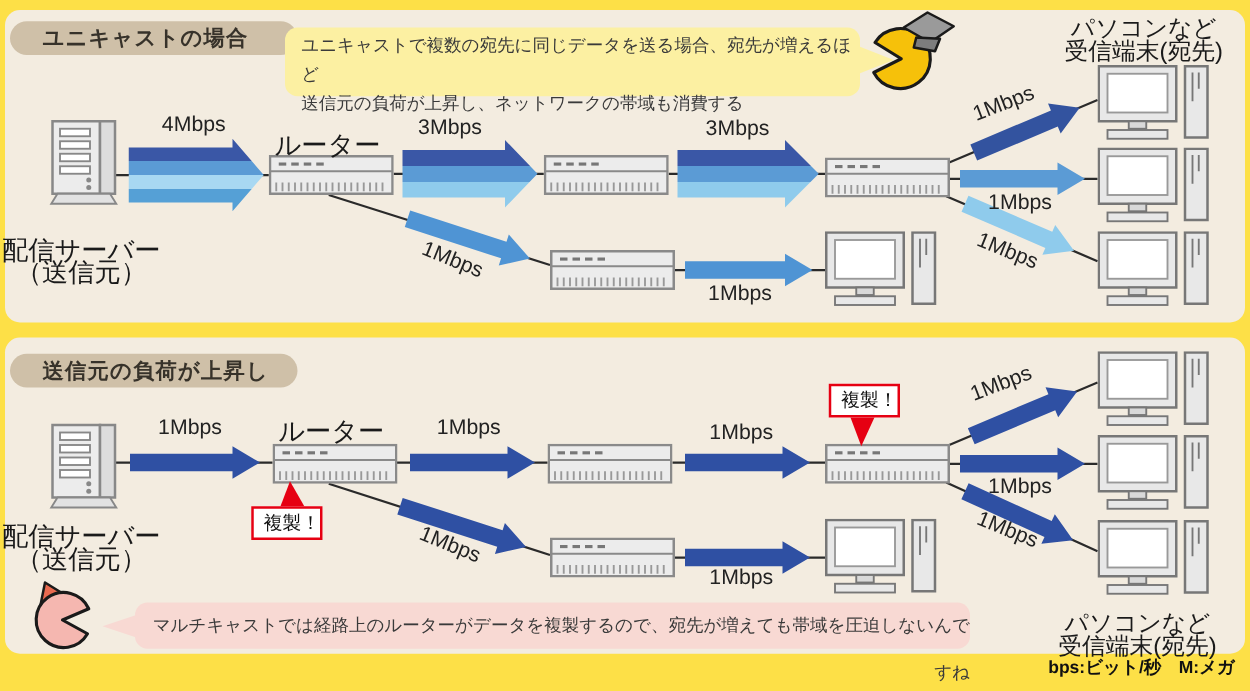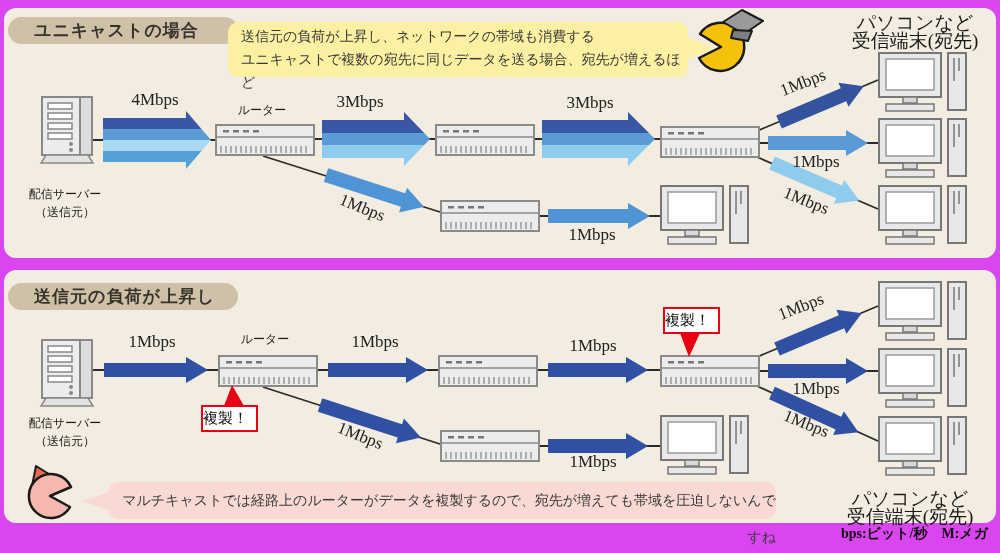--- a/index.html
+++ b/index.html
@@ -1,40 +1,40 @@
 <!DOCTYPE html>
 <html><head>
 <meta charset="utf-8">
 <style>
   html,body{margin:0;padding:0;background:#fff;}
-  .stage{position:relative;width:1000px;height:553px;background:#d946ef;overflow:hidden;
-         font-family:Liberation Serif, serif;}
+  .stage{position:relative;width:1000px;height:553px;background:#fde047;overflow:hidden;
+         font-family:Liberation Sans, sans-serif;}
   .stage svg{position:absolute;left:0;top:0;}
   .lbl{position:absolute;transform:translateX(-50%);white-space:nowrap;color:#1a1a1a;}
   .rate{font-size:17px;color:#222;}
   .rot-up{transform:translateX(-50%) rotate(-21deg);}
   .rot-dn{transform:translateX(-50%) rotate(22deg);}
-  .dev{font-size:12px;}
+  .dev{font-size:21px;}
   .pcl{font-size:19px;}
   .badge{position:absolute;left:8px;width:204px;height:27px;line-height:27px;
          background:#cfc0a8;border-radius:14px;padding-left:26px;
          font-size:17px;font-weight:bold;color:#37322a;letter-spacing:1px;}
   .note{position:absolute;border-radius:10px;color:#3a3a3a;}
   .note-yellow{left:228px;top:22px;width:447px;height:52px;background:#fcf0a2;
                font-size:14px;line-height:23px;padding:3px 0 0 13px;}
   .note-yellow::after{content:"";position:absolute;right:-27px;top:15px;width:0;height:0;
                border-top:11px solid transparent;border-bottom:11px solid transparent;
                border-left:28px solid #fcf0a2;}
   .note-pink{left:108px;top:482px;width:668px;height:37px;background:#f8d9d3;
              font-size:14px;line-height:37px;text-align:right;}
   .note-pink::before{content:"";position:absolute;left:-26px;top:10px;width:0;height:0;
              border-top:9px solid transparent;border-bottom:9px solid transparent;
              border-right:27px solid #f8d9d3;}
   .dupbox{position:absolute;width:53px;height:23px;line-height:23px;background:#fff;
-          border:2px solid #e60012;text-align:left;font-size:15px;color:#111;}
+          border:2px solid #e60012;text-align:right;font-size:15px;color:#111;}
   .footer{position:absolute;right:12px;top:525px;font-size:14px;font-weight:bold;color:#111;}
 </style>
 </head>
 <body>
 
 <div class="stage">
 
 <svg width="1000" height="553" viewBox="0 0 1000 553">
   <defs>
     <linearGradient id="grad4" gradientUnits="userSpaceOnUse" x1="0" y1="118" x2="0" y2="162">
@@ -167,22 +167,22 @@
 
   <g>
     <polygon points="36,466 57,479 31,491" fill="#e96a50" stroke="#1a1a1a" stroke-width="2" stroke-linejoin="round"></polygon>
     <path d="M 50 496 L 71 487 A 22 22 0 1 0 70 507 Z" fill="#f5b7b0" stroke="#1a1a1a" stroke-width="2.5" stroke-linejoin="round"></path>
   </g>
 </svg>
 
 <div class="badge" style="top:17px">ユニキャストの場合</div>
 
 <div class="note note-yellow">
+  <div>ユニキャストで複数の宛先に同じデータを送る場合、宛先が増えるほど</div>
   <div>送信元の負荷が上昇し、ネットワークの帯域も消費する</div>
-  <div>ユニキャストで複数の宛先に同じデータを送る場合、宛先が増えるほど</div>
 </div>
 
 <div class="lbl rate" style="left:155px;top:90px">4Mbps</div>
 <div class="lbl rate" style="left:360px;top:92px">3Mbps</div>
 <div class="lbl rate" style="left:590px;top:93px">3Mbps</div>
 <div class="lbl rate rot-up" style="left:803px;top:73px">1Mbps</div>
 <div class="lbl rate" style="left:816px;top:152px">1Mbps</div>
 <div class="lbl rate rot-dn" style="left:806px;top:191px">1Mbps</div>
 <div class="lbl rate rot-dn" style="left:362px;top:198px">1Mbps</div>
 <div class="lbl rate" style="left:592px;top:225px">1Mbps</div>

